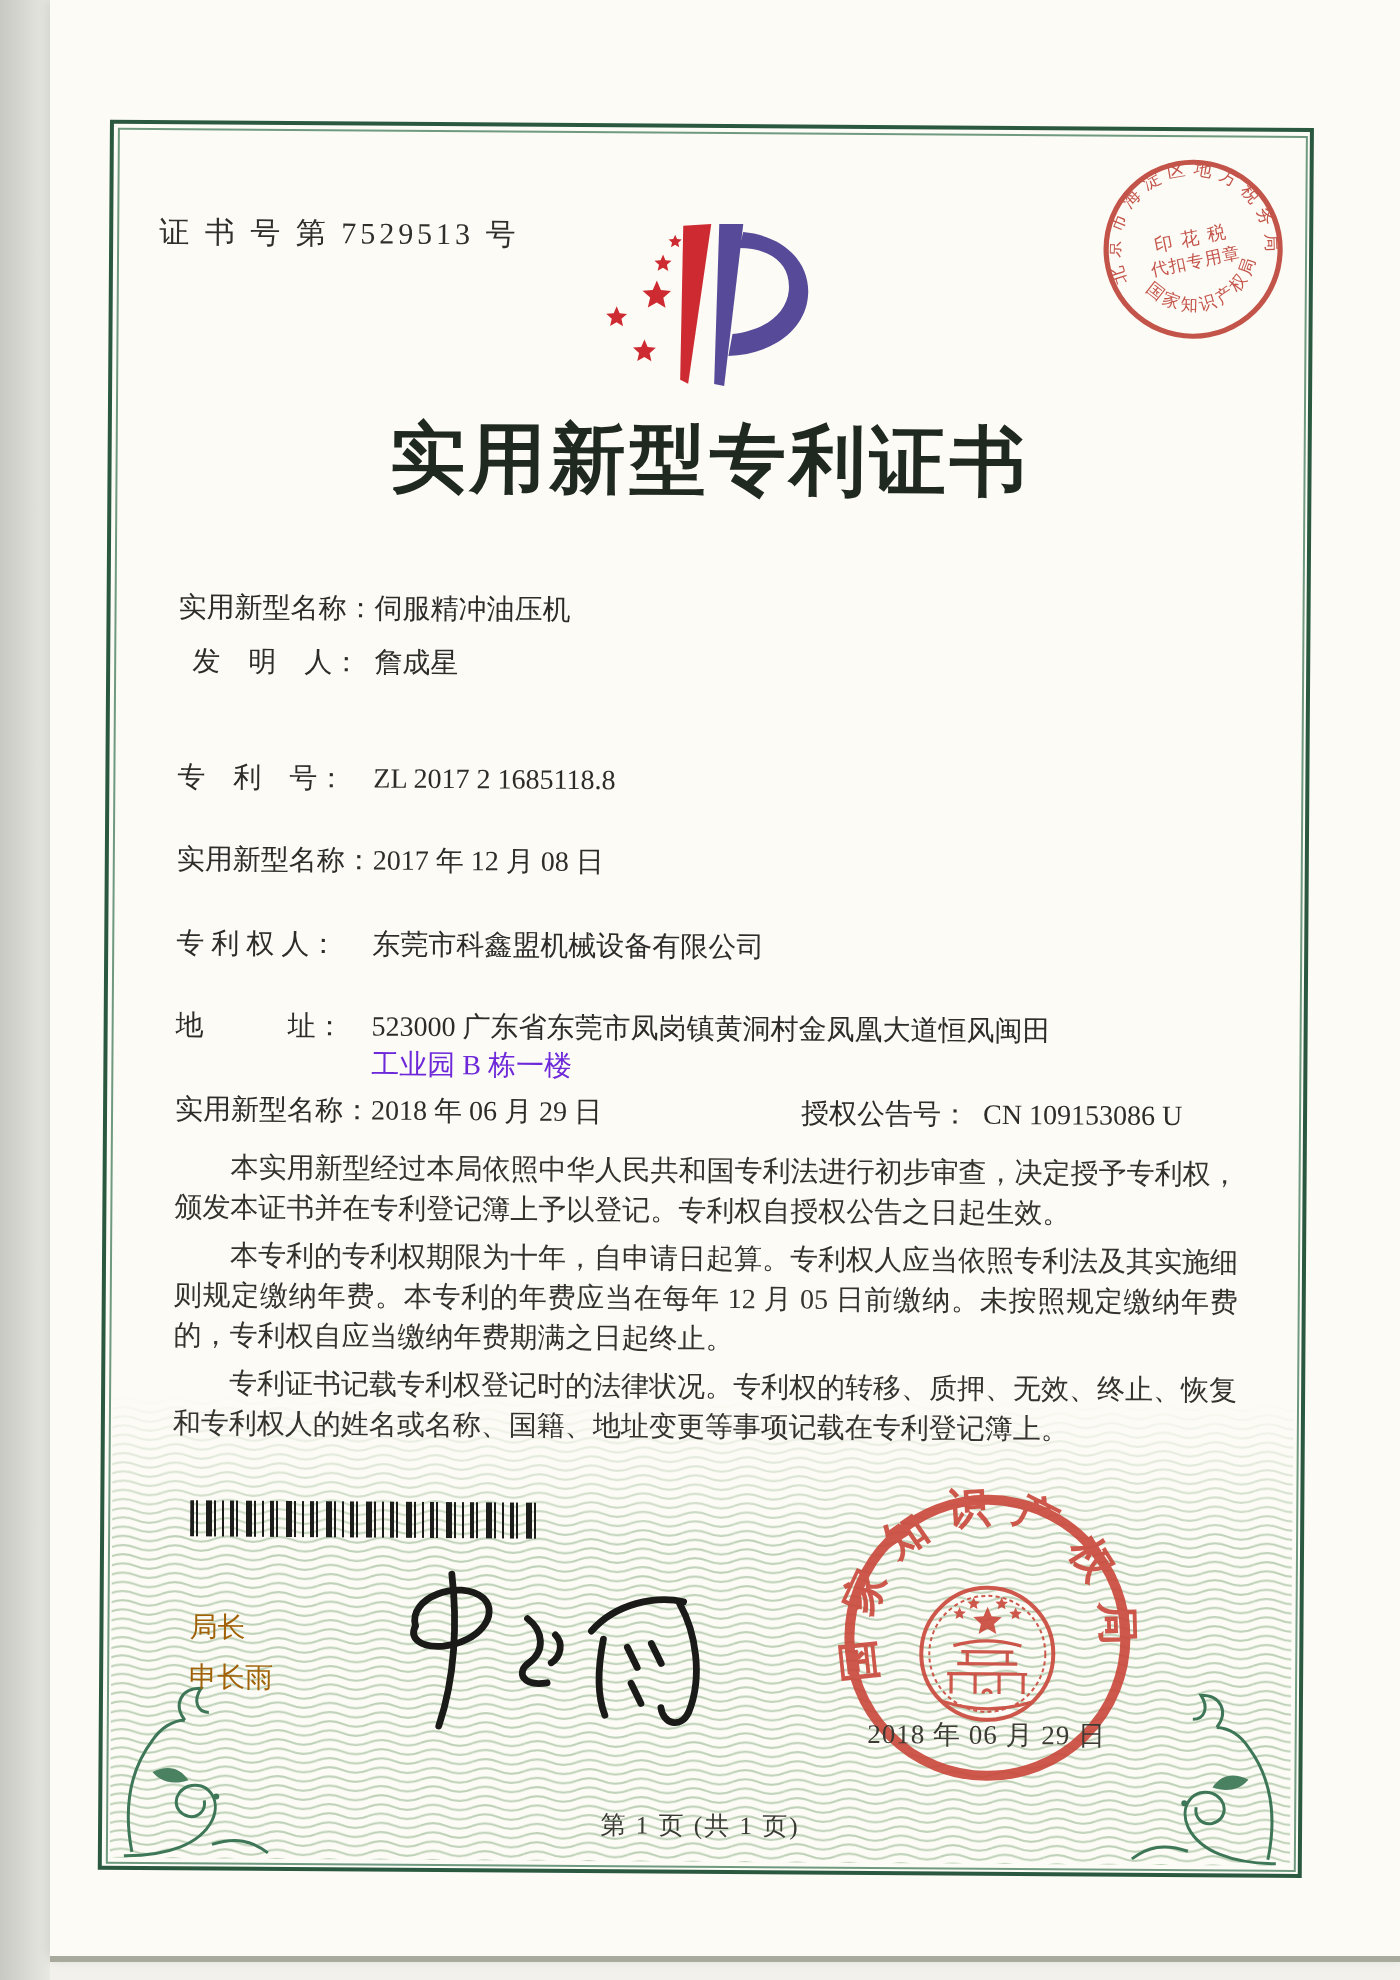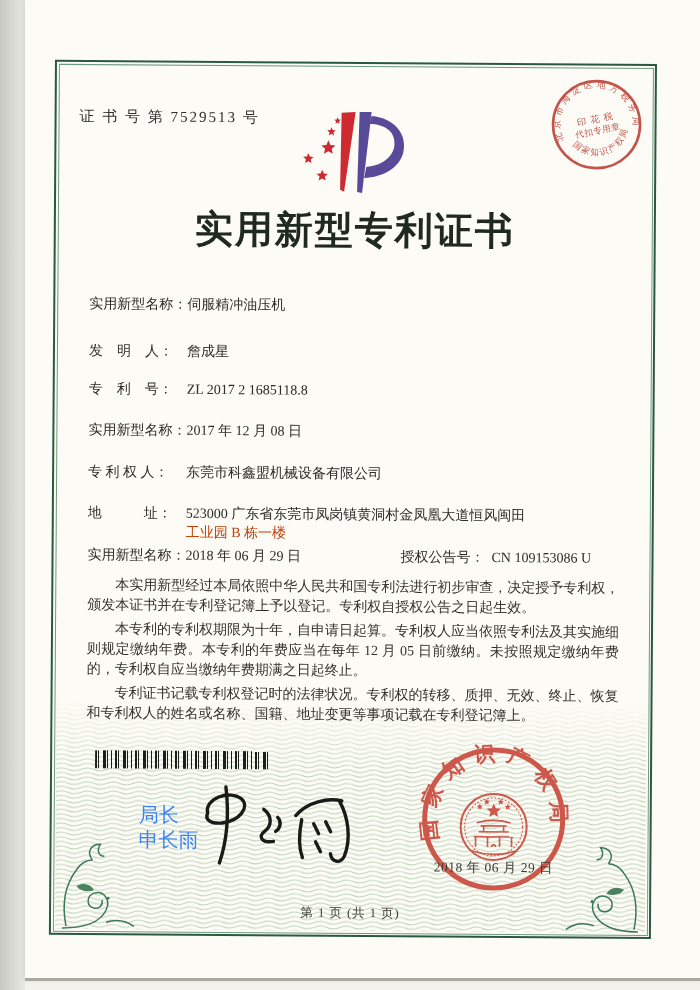--- a/index.html
+++ b/index.html
@@ -23,38 +23,38 @@
 
   .cert-number{position:absolute;left:52px;top:109px;font-size:15px;
     letter-spacing:2px;color:#2f2f2b;white-space:nowrap;}
   .logo{position:absolute;left:245px;top:104px;}
   .cert-title{position:absolute;left:27px;top:205px;width:602px;text-align:center;
     font-size:38px;font-weight:700;letter-spacing:2px;color:#20291f;white-space:nowrap;}
 
   .field{position:absolute;left:63px;font-size:14px;color:#2d2c28;white-space:nowrap;height:18px;}
   .flabel{display:inline-block;width:98px;white-space:nowrap;}
   .fvalue{white-space:nowrap;}
-  .f-name{top:297px;} .f-inventor{top:344px;} .f-patno{top:382px;}
+  .f-name{top:297px;} .f-inventor{top:324px;text-align:center;} .f-patno{top:382px;}
   .f-filing{top:423px;} .f-patentee{top:465px;} .f-address{top:506px;}
-  .f-address2{position:absolute;left:161px;top:525px;font-size:14px;color:#c2410c;white-space:nowrap;}
+  .f-address2{position:absolute;left:161px;top:525px;font-size:14px;color:#6d28d9;white-space:nowrap;}
   .f-grantdate{top:548px;}
   .f-grantno{position:absolute;left:376px;top:548px;font-size:14px;color:#2d2c28;white-space:nowrap;}
   .f-grantno .flabel{width:auto;margin-right:7px;}
 
   .paragraphs{position:absolute;left:63px;top:577px;width:532px;
     font-size:14px;line-height:20px;color:#33322d;text-align:justify;}
   .paragraphs p{margin:0 0 4px 0;text-indent:2em;}
 
   .barcode{position:absolute;left:72px;top:752px;width:175px;height:18px;
     background:repeating-linear-gradient(90deg,
       #1d1d1b 0 2px,transparent 2px 3px,#1d1d1b 3px 4px,transparent 4px 8px,
       #1d1d1b 8px 11px,transparent 11px 12px,#1d1d1b 12px 13px,transparent 13px 16px,
       #1d1d1b 16px 17px,transparent 17px 20px);}
 
-  .signer{position:absolute;left:72px;top:804px;font-size:20px;color:#3b82f6;line-height:25px;margin-left:44px;}
+  .signer{position:absolute;left:72px;top:804px;font-size:14px;color:#a16207;line-height:25px;}
   .signature{position:absolute;left:167px;top:776px;}
 
   .seal{position:absolute;left:395px;top:742px;}
   .seal-date{position:absolute;left:395px;top:858px;width:152px;text-align:center;
     font-size:13.5px;color:#3b3a33;letter-spacing:.5px;white-space:nowrap;}
 
   .footer{position:absolute;left:27px;top:905px;width:602px;text-align:center;
     font-size:12.5px;color:#3a3a35;letter-spacing:1px;}
 
   .tax-stamp{position:absolute;left:521px;top:75px;opacity:.92;}

